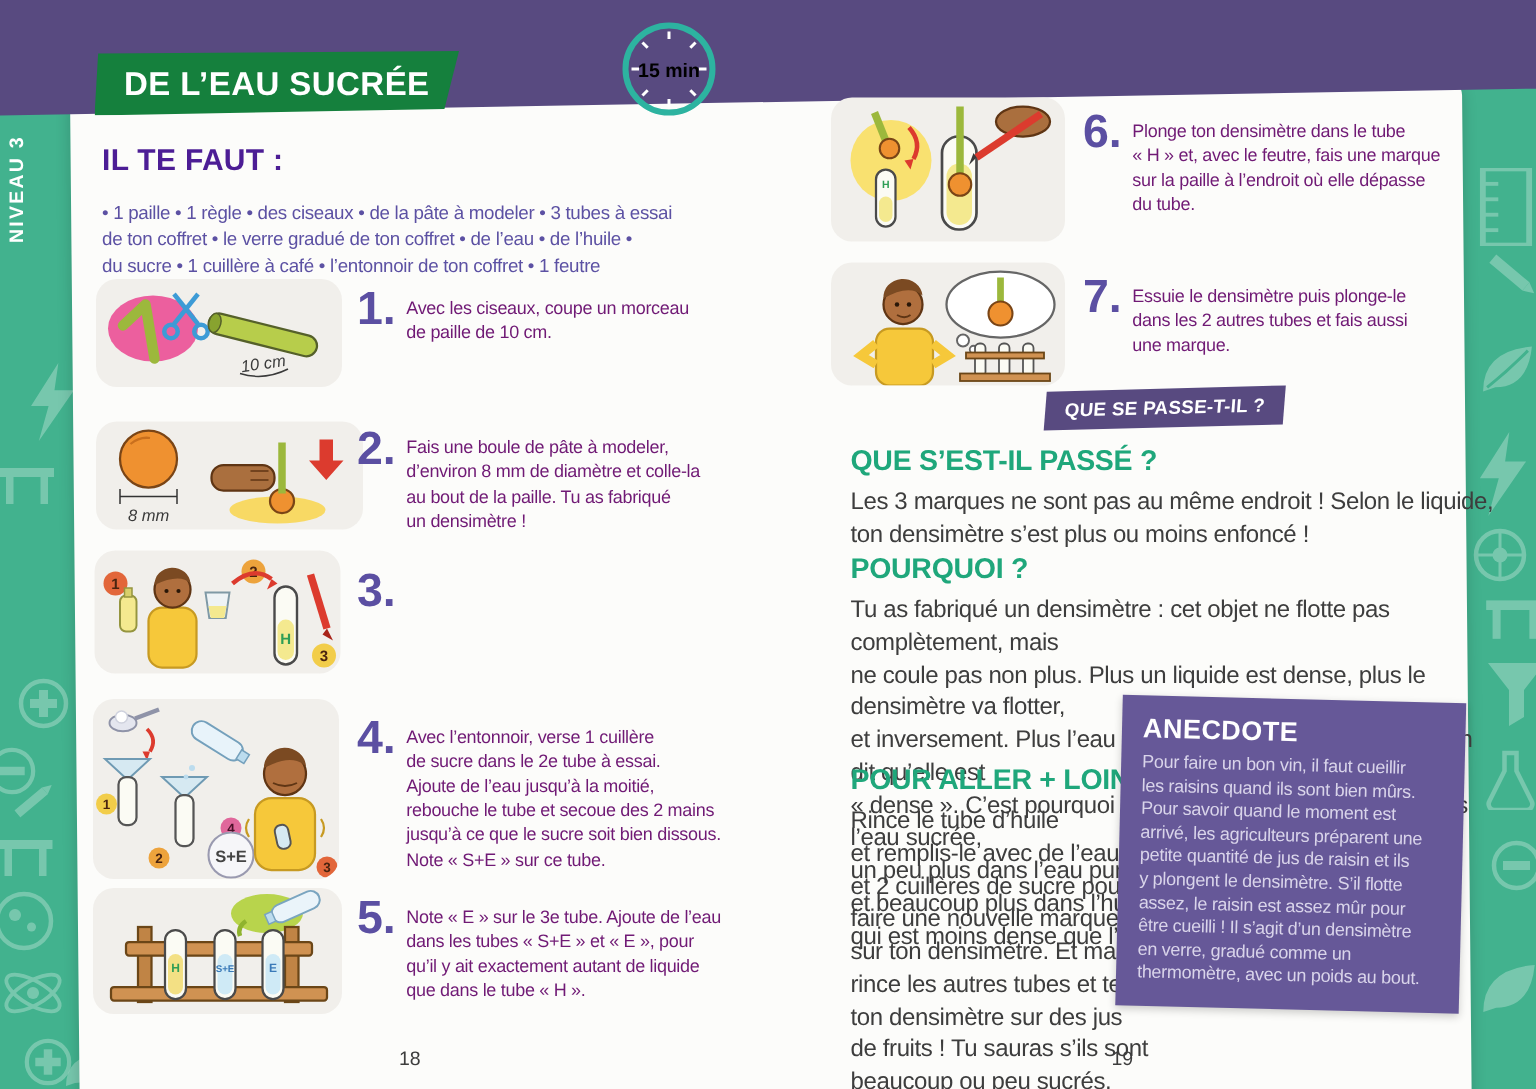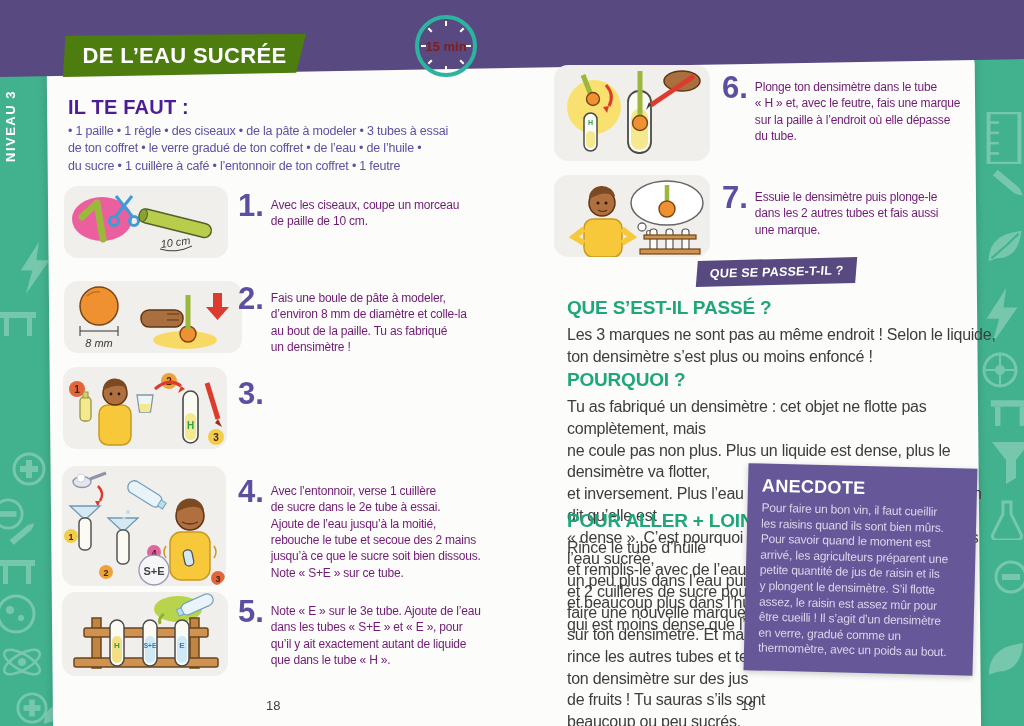--- a/index.html
+++ b/index.html
@@ -16,40 +16,40 @@
 
   .spread{position:absolute;left:50px;top:58px;width:928px;height:700px;
           background:#fcfcfa;border-radius:10px;transform:rotate(-0.55deg);
           box-shadow:0 3px 10px rgba(0,0,0,.18);z-index:1;}
 
   .level{position:absolute;left:3px;top:62px;z-index:3;color:#ffffff;
          font-weight:bold;font-size:13px;letter-spacing:1.5px;
          writing-mode:vertical-rl;transform:rotate(180deg);height:100px;}
 
   .title-banner{position:absolute;left:63px;top:34px;width:243px;height:43px;
-        background:#4d7c0f;z-index:5;display:flex;align-items:center;justify-content:center;
+        background:#15803d;z-index:5;display:flex;align-items:center;justify-content:center;
         clip-path:polygon(1% 4%,100% 0%,96% 90%,0% 100%);}
   .title-banner span{color:#fff;font-weight:bold;font-size:22px;letter-spacing:.3px;}
 
   .timer{position:absolute;left:413px;top:13px;width:66px;height:66px;z-index:6;}
   .timer .tlabel{position:absolute;left:0;top:0;width:66px;height:66px;display:flex;
-        align-items:center;justify-content:center;color:#7f1d1d;font-weight:bold;font-size:13px;}
+        align-items:center;justify-content:center;color:#000000;font-weight:bold;font-size:13px;}
 
   .card{position:absolute;background:#f1efeb;border-radius:14px;overflow:hidden;z-index:4;}
   .card svg{display:block;width:100%;height:100%;}
   svg text{font-family:"Liberation Sans",sans-serif;}
 
   .step{position:absolute;z-index:4;display:flex;align-items:flex-start;}
   .step .num{font-size:31px;font-weight:bold;color:#5b4fa2;line-height:1;margin-right:7px;}
   .step .txt{font-size:12px;color:#701a75;line-height:1.36;letter-spacing:-0.2px;
              white-space:pre-line;padding-top:7px;}
 
   .materials{position:absolute;left:68px;top:96px;z-index:4;width:430px;}
   .materials h3{margin:0;font-size:20px;color:#4c1d95;font-weight:bold;letter-spacing:.2px;}
-  .materials p{margin:4px 0 0 0;font-size:12.5px;color:#5c51a3;line-height:1.38;
+  .materials p{margin:15px 0 0 0;font-size:12.5px;color:#5c51a3;line-height:1.38;
                letter-spacing:-0.2px;white-space:pre-line;}
 
   .qbanner{position:absolute;left:697px;top:259px;z-index:5;background:#584a80;
            color:#fff;font-weight:bold;font-size:12.5px;padding:6px 13px;
            transform:skewX(-6deg) rotate(-1.5deg);letter-spacing:.2px;}
 
   .section{position:absolute;z-index:4;margin-left:14px;}
   .section h2{margin:0;font-size:19px;font-weight:bold;color:#1fa77b;letter-spacing:-0.2px;}
   .section p{margin:5px 0 0 0;font-size:16px;color:#3d3d3d;line-height:1.36;
              letter-spacing:-0.25px;white-space:pre-line;}

